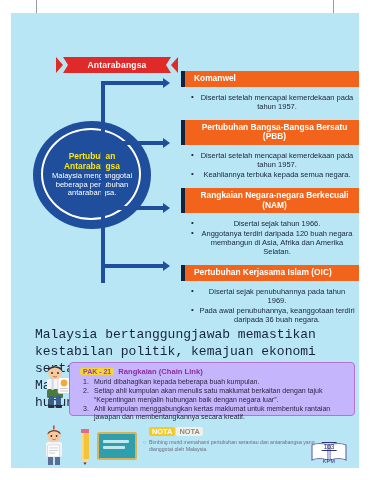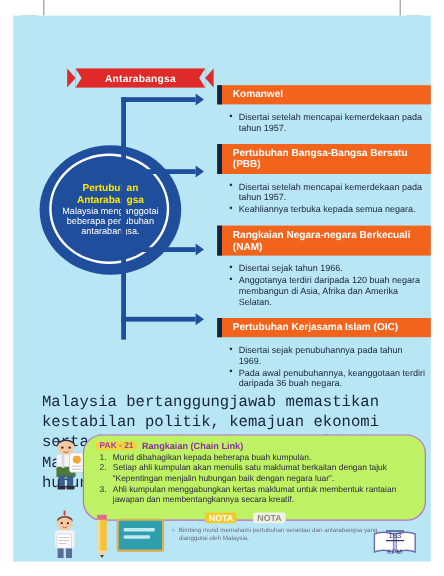--- a/index.html
+++ b/index.html
@@ -65,21 +65,21 @@
   .conn{position:absolute;background:#1f4e9c;}
   .conn.v{width:4px;}
   .conn.h{height:4px;}
   .arrow{
     position:absolute;width:0;height:0;border-style:solid;
     border-width:5px 0 5px 7px;border-color:transparent transparent transparent #1f4e9c;
   }
 
   
   .cards{position:absolute;left:170px;top:58px;width:178px;}
-  .card{margin-bottom:3px;}
+  .card{margin-bottom:3px;text-align:center;}
   .card-head{
     position:relative;background:#f2631c;color:#ffffff;font-weight:bold;
     font-size:8.4px;line-height:1.15;padding:3px 4px 3px 9px;
     border-left:4px solid #13233f;box-sizing:border-box;min-height:14px;
     display:flex;align-items:center;
   }
   .card-body{padding:2px 0 2px 6px;}
   .card-body ul{margin:4px;padding:0;list-style:none;}
   .card-body li{
     position:relative;padding-left:8px;font-size:7.5px;line-height:1.2;
@@ -90,22 +90,22 @@
   }
 
   
   .para{
     position:absolute;left:24px;top:314px;width:320px;
     font-size:13px;line-height:1.3;color:#18243b;font-family:Liberation Mono, monospace;
   }
 
   
   .pak{
-    position:absolute;left:58px;top:349px;width:286px;height:72px;
-    background:#bef264;border:1.5px solid #b96fd0;border-radius:16px;
+    position:absolute;left:58px;top:349px;width:286px;height:54px;
+    background:#c4b5fd;border:1.5px solid #b96fd0;border-radius:4px;
     box-sizing:border-box;padding:4px 6px 4px 10px;
   }
   .pak-head{display:flex;align-items:center;gap:4px;margin-bottom:2px;}
   .pak-tag{
     background:#f5d33a;color:#9b3fa8;font-weight:bold;font-size:7px;
     padding:0px 3px;border-radius:2px;
   }
   .pak-title{color:#8b2fa0;font-weight:bold;font-size:7.6px;}
   .pak ol{margin:0;padding:0 0 0 14px;list-style:none;counter-reset:p;}
   .pak ol li{
@@ -115,21 +115,21 @@
   .pak ol li:before{
     content:counter(p) ".";position:absolute;left:-11px;top:0;font-size:7px;color:#2b2540;
   }
 
   
   .fig-pak{position:absolute;left:28px;top:350px;width:34px;height:46px;}
 
   
   .nota{position:absolute;left:28px;top:412px;width:316px;height:42px;}
   .nota-tag{
-    position:absolute;left:110px;top:2px;display:flex;align-items:center;gap:14px;margin-left:22px;
+    position:absolute;left:110px;top:2px;display:flex;align-items:center;gap:1px;
   }
   .nota-a{background:#f6c92b;color:#ffffff;font-weight:bold;font-size:7.4px;padding:0 3px;border-radius:2px;}
   .nota-b{background:#f1f0e6;color:#8e8d7c;font-weight:bold;font-size:7.4px;padding:0 3px;border-radius:2px;}
   .nota-text{
     position:absolute;left:110px;top:14px;width:190px;font-size:5.2px;
     line-height:1.3;color:#6d6c82;
   }
   .nota-bullet{position:absolute;left:104px;top:14px;font-size:5px;color:#6d6c82;}
 
   

